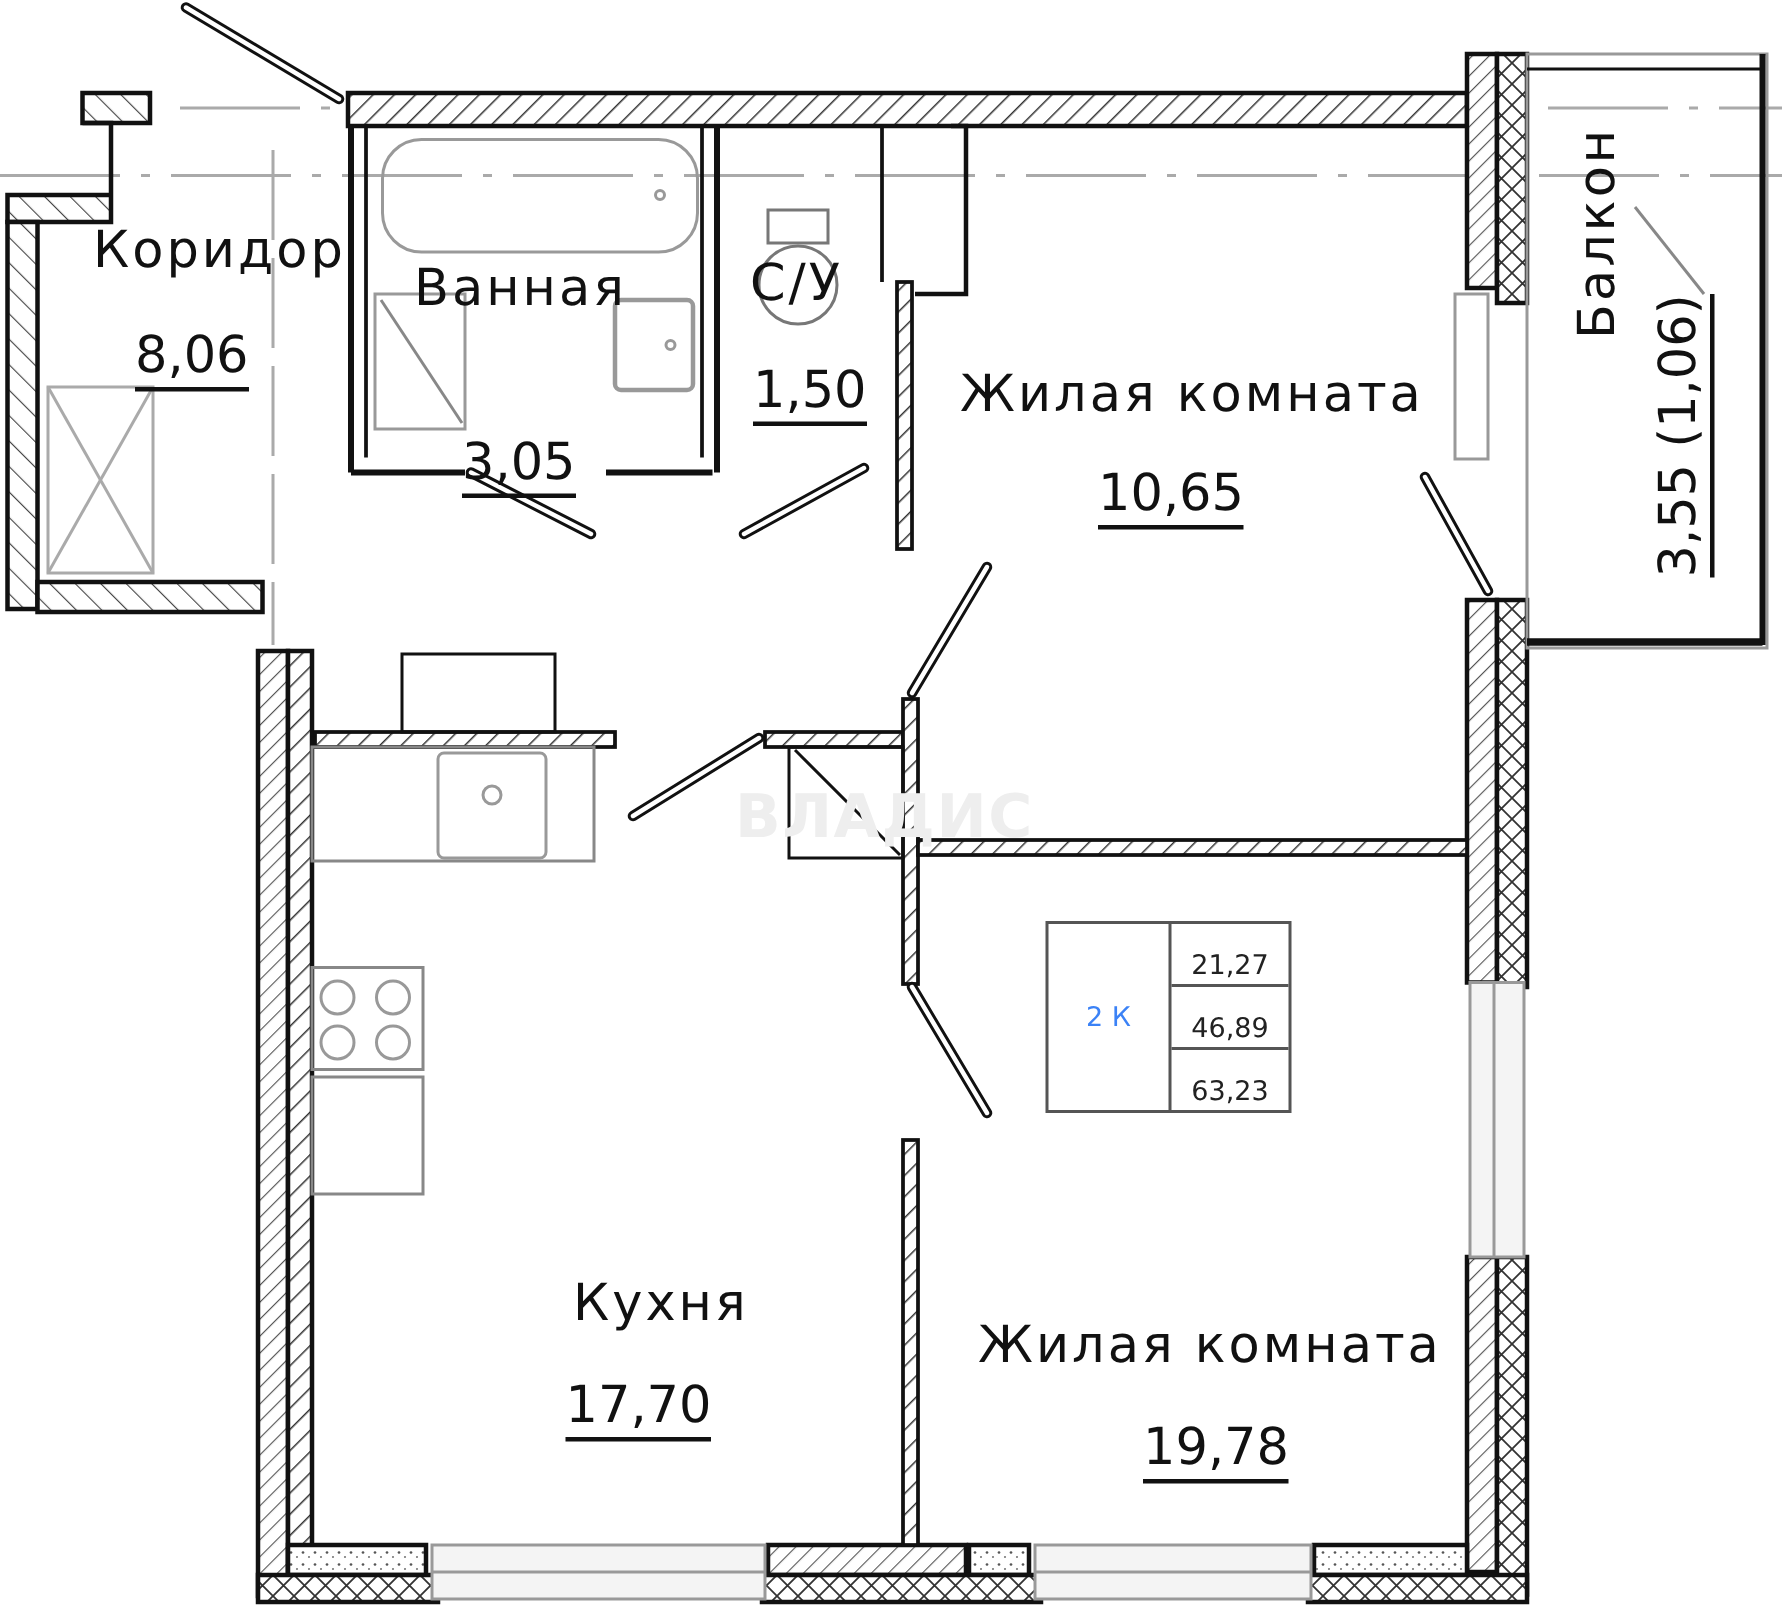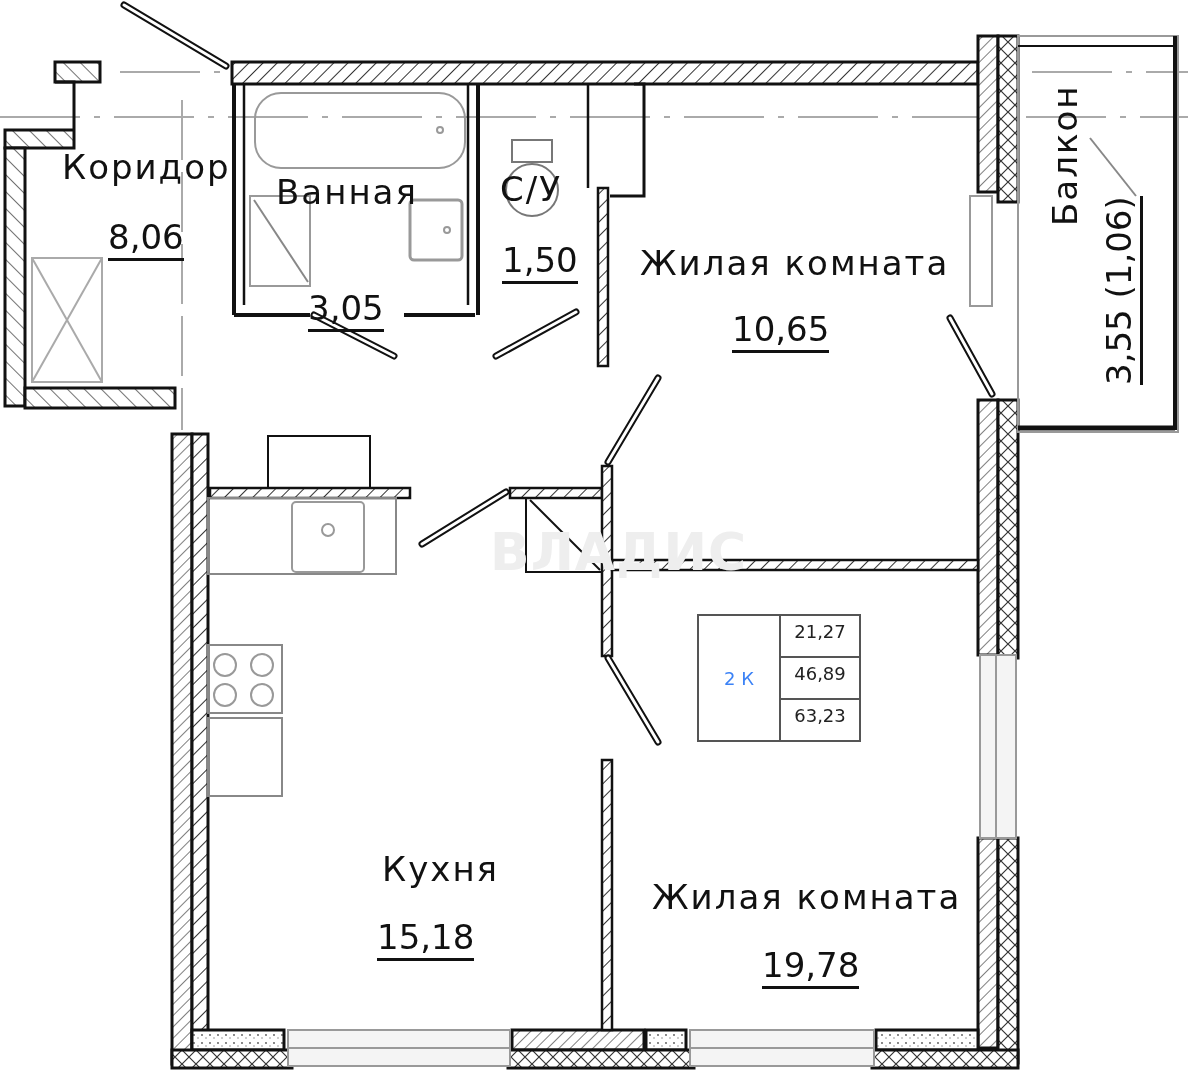--- a/index.html
+++ b/index.html
@@ -4,23 +4,23 @@
 <style>
   html,body{margin:0;padding:0;background:#fff;}
   body{width:1188px;height:1080px;position:relative;overflow:hidden;font-family:"DejaVu Sans Mono","Liberation Mono",monospace;}
   #plan{position:absolute;left:0;top:0;width:1188px;height:1080px;}
   .lbl{position:absolute;font-family:"DejaVu Sans","Liberation Sans",sans-serif;color:#111;font-size:34px;letter-spacing:2px;white-space:nowrap;line-height:1;}
   .area{position:absolute;font-family:"DejaVu Sans","Liberation Sans",sans-serif;color:#111;font-size:34px;white-space:nowrap;line-height:1;border-bottom:3px solid #111;padding-bottom:4px;}
   .vert{transform:rotate(-90deg);transform-origin:left top;}
   #summary{position:absolute;left:697px;top:614px;width:164px;height:128px;border:2px solid #555;box-sizing:border-box;display:flex;background:#fff;}
   #summary .rooms{width:80px;border-right:2px solid #555;display:flex;align-items:center;justify-content:center;font-size:18px;color:#3b82f6;font-family:"DejaVu Sans","Liberation Sans",sans-serif;}
   #summary .vals{flex:1;display:flex;flex-direction:column;}
-  #summary .vals div{flex:1;display:flex;align-items:flex-end;justify-content:center;font-size:18px;color:#222;border-bottom:2px solid #555;padding-bottom:14px;font-family:"DejaVu Sans","Liberation Sans",sans-serif;}
+  #summary .vals div{flex:1;display:flex;align-items:flex-end;justify-content:center;font-size:18px;color:#222;border-bottom:2px solid #555;padding-bottom:2px;font-family:"DejaVu Sans","Liberation Sans",sans-serif;}
   #summary .vals div:last-child{border-bottom:none;}
-  .wm{position:absolute;left:490px;top:522px;font-family:"DejaVu Sans","Liberation Sans",sans-serif;font-size:52px;font-weight:bold;color:#eee;letter-spacing:1px;}
+  .wm{position:absolute;left:490px;top:522px;font-family:"DejaVu Sans","Liberation Sans",sans-serif;font-size:40px;font-weight:bold;color:#eee;letter-spacing:1px;}
 </style>
 </head>
 <body>
 
 <svg id="plan" viewBox="0 0 1188 1080" xmlns="http://www.w3.org/2000/svg">
   <defs>
     <pattern id="hatch" width="10" height="10" patternUnits="userSpaceOnUse" patternTransform="rotate(45)">
       <rect width="10" height="10" fill="#fff"></rect>
       <line x1="0" y1="0" x2="0" y2="10" stroke="#333" stroke-width="2"></line>
     </pattern>
@@ -152,36 +152,36 @@
     <rect x="32" y="258" width="70" height="124" stroke="#aaa"></rect>
     <line x1="32" y1="258" x2="102" y2="382" stroke="#aaa"></line>
     <line x1="102" y1="258" x2="32" y2="382" stroke="#aaa"></line>
     <line x1="1090" y1="138" x2="1136" y2="196" stroke="#888"></line>
   </g>
 </svg>
 
 <div class="wm">ВЛАДИС</div>
 
 <div class="lbl" style="left:62px;top:150px;text-align:right;">Коридор</div>
-<div class="area" style="left:108px;top:220px;">8,06</div>
+<div class="area" style="left:90px;top:220px;">8,06</div>
 
 <div class="lbl" style="left:276px;top:175px;">Ванная</div>
 <div class="area" style="left:308px;top:243px;margin-top:48px;">3,05</div>
 
 <div class="lbl" style="left:500px;top:172px;">С/У</div>
 <div class="area" style="left:502px;top:243px;text-align:center;">1,50</div>
 
 <div class="lbl" style="left:640px;top:246px;">Жилая комната</div>
 <div class="area" style="left:732px;top:312px;">10,65</div>
 
 <div class="lbl vert" style="left:1048px;top:226px;">Балкон</div>
 <div class="area vert" style="left:1102px;top:385px;">3,55 (1,06)</div>
 
 <div class="lbl" style="left:362px;top:852px;margin-left:20px;">Кухня</div>
-<div class="area" style="left:377px;top:920px;">15,18</div>
+<div class="area" style="left:377px;top:920px;">17,70</div>
 
 <div class="lbl" style="left:652px;top:880px;">Жилая комната</div>
 <div class="area" style="left:762px;top:948px;">19,78</div>
 
 <div id="summary">
   <div class="rooms">2 К</div>
   <div class="vals">
     <div>21,27</div>
     <div>46,89</div>
     <div>63,23</div>

